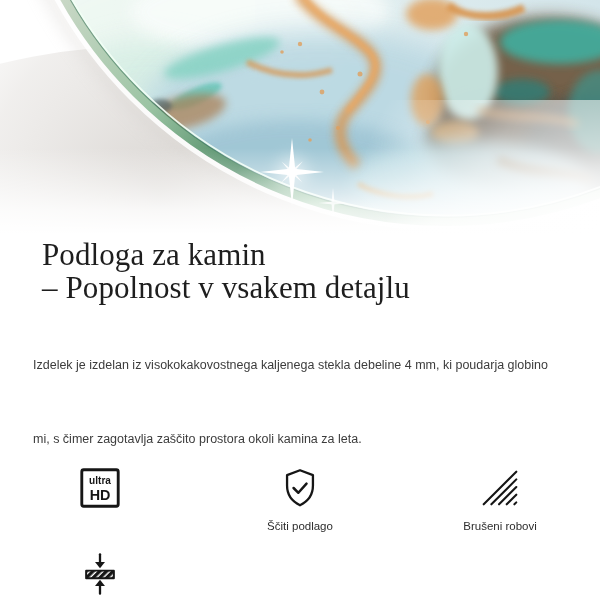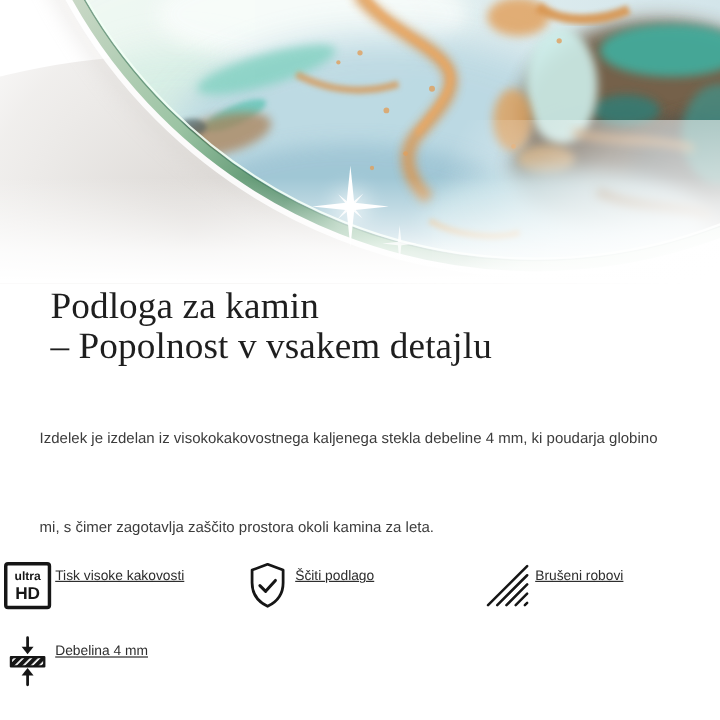--- a/index.html
+++ b/index.html
@@ -14,21 +14,21 @@
     font-family:"Liberation Serif","DejaVu Serif",serif;
     font-weight:400;font-size:31px;line-height:33px;color:#1e1e1e;
     letter-spacing:0.1px;
   }
   .desc{margin:9px 0 0 33px;font-size:12.5px;line-height:26px;color:#3c3c3c;}
   .desc span{display:block;white-space:nowrap;margin-top:48px;}
   .features{
     margin-top:13px;width:600px;
     display:grid;grid-template-columns:1fr 1fr 1fr;row-gap:17px;
   }
-  .feature{display:flex;flex-direction:row;align-items:flex-start;text-decoration:underline;}
+  .feature{display:flex;flex-direction:column;align-items:center;}
   .icon-wrap{height:46px;display:flex;align-items:center;justify-content:center;}
   .feature .label{
     margin-top:8px;font-size:11.5px;line-height:15px;color:#2d2d2d;text-align:center;
   }
   .fic{stroke:#161616;fill:none;stroke-width:2.2;stroke-linecap:round;stroke-linejoin:round;}
 </style>
 </head>
 <body>
 
 <div class="hero">
@@ -168,21 +168,20 @@
 
 
   <div class="feature">
     <div class="icon-wrap">
       <svg width="46" height="46" viewBox="0 0 48 48" class="fic">
         <rect x="5" y="5" width="38" height="38" rx="2" stroke-width="3"></rect>
         <text x="24" y="19.5" text-anchor="middle" font-size="10.5" font-weight="600" font-family="Liberation Sans, sans-serif" fill="#161616" stroke="none">ultra</text>
         <text x="24" y="36" text-anchor="middle" font-size="15" font-weight="700" font-family="Liberation Sans, sans-serif" fill="#161616" stroke="none">HD</text>
       </svg>
     </div>
-    <div class="label">Tisk visoke kakovosti</div>
   </div>
 
   <div class="feature">
     <div class="icon-wrap">
       <svg width="46" height="46" viewBox="0 0 48 48" class="fic">
         <path d="M24 5.5 L37.5 10.5 V21.5 C37.5 31.5 31.8 38.3 24 42 C16.2 38.3 10.5 31.5 10.5 21.5 V10.5 Z" stroke-width="2.4"></path>
         <path d="M17.3 24 L22.3 29 L30.8 19.5" stroke-width="2.6"></path>
       </svg>
     </div>
     <div class="label">Ščiti podlago</div>

